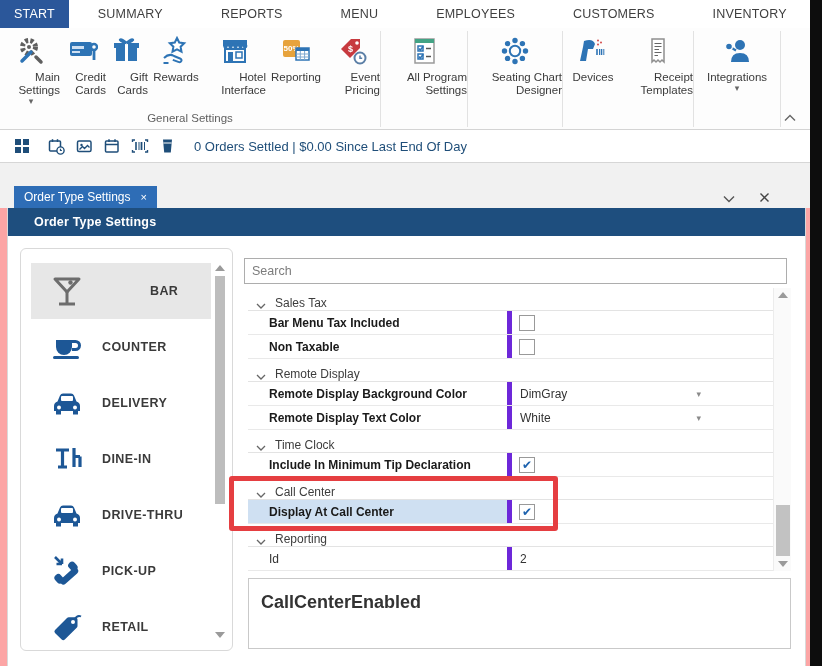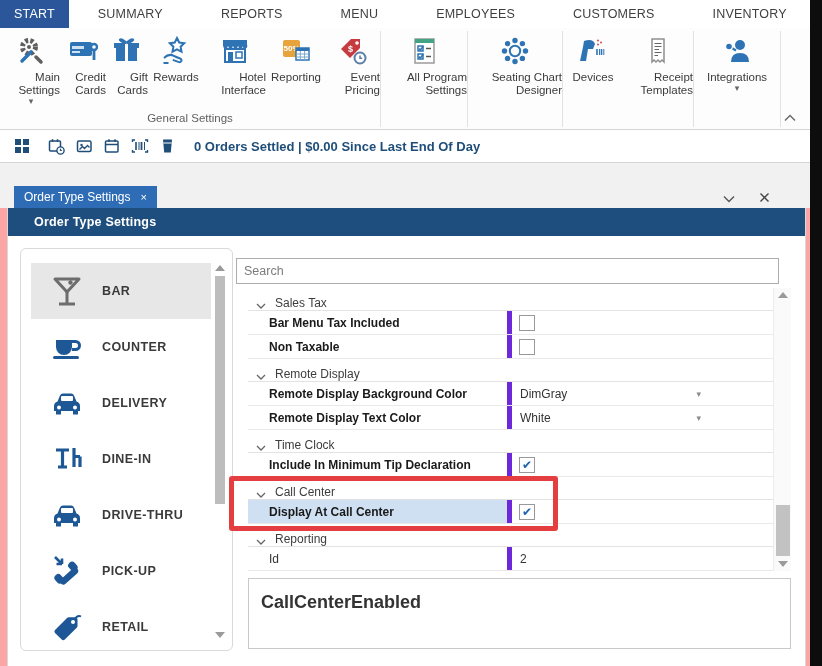--- a/index.html
+++ b/index.html
@@ -21,49 +21,49 @@
   .rb .rbl{font-size:11.5px;line-height:13px;color:#3b3b3b;text-align:right;margin-top:2px;}
   .rb .chev{font-size:9px;color:#666;line-height:8px;}
   .rsep{width:1px;background:#e2e2e2;height:96px;align-self:flex-start;margin-top:3px;}
   #group-label{position:absolute;left:0;top:84px;width:380px;text-align:center;font-size:11.5px;color:#5f5f5f;}
   #ribbon-collapse{position:absolute;right:14px;top:80px;cursor:default;}
 
   
   #statusbar{position:absolute;left:0;top:130px;width:810px;height:33px;background:#fff;border-bottom:1px solid #d6d6d6;display:flex;align-items:center;padding-left:14px;}
   #statusbar .sicon{margin-right:11px;display:flex;}
   #statusbar .sicon.first{margin-right:18px;}
-  #status-text{font-size:13px;font-weight:bold;color:#1f4e79;margin-left:8px;}
+  #status-text{font-size:13px;font-weight:normal;color:#1f4e79;margin-left:8px;}
 
   
   #tabgap{position:absolute;left:0;top:163px;width:810px;height:23px;background:#f1f1f1;}
   #tabstrip{position:absolute;left:0;top:186px;width:810px;height:22px;background:#f1f1f1;}
   #doc-tab{position:absolute;left:14px;top:0;height:22px;background:#2e6db6;color:#fff;display:flex;align-items:center;padding:0 10px;font-size:12px;}
   #doc-tab .tclose{margin-left:10px;font-size:11px;cursor:pointer;}
   .ts-btn{position:absolute;top:3px;color:#555;cursor:pointer;}
 
   
   #window{position:absolute;left:7px;top:208px;width:799px;height:458px;background:#fff;border-left:1px solid #d9d9d9;border-right:1px solid #d9d9d9;}
   #titlebar{height:28px;background:#1e4e7e;color:#fff;font-size:12.5px;font-weight:600;display:flex;align-items:center;padding-left:26px;letter-spacing:.2px;}
   #win-content{position:relative;height:430px;background:#fff;}
 
   
   #order-type-list{position:absolute;left:12px;top:12px;width:213px;height:403px;background:#fff;border:1px solid #d9d9d9;border-radius:6px;padding-top:14px;}
   .oitem{display:flex;align-items:center;height:56px;margin-left:10px;width:180px;cursor:pointer;}
-  .oitem.sel{background:#e7e7e7;}
+  .oitem.sel{background:#e7e7e7;gap:48px;}
   .oicon{width:44px;margin-left:14px;display:flex;justify-content:center;}
   .olabel{margin-left:13px;font-size:12.5px;font-weight:600;color:#3a3a3a;letter-spacing:.4px;}
   #list-scrollbar{position:absolute;left:193px;top:14px;bottom:10px;width:12px;}
   #list-thumb{position:absolute;left:1px;top:13px;width:10px;height:228px;background:#bdbdbd;}
   .tri-up{width:0;height:0;border-left:5px solid transparent;border-right:5px solid transparent;border-bottom:6px solid #9a9a9a;}
   .tri-down{width:0;height:0;border-left:5px solid transparent;border-right:5px solid transparent;border-top:6px solid #9a9a9a;}
   #list-up{position:absolute;left:1px;top:2px;}
   #list-down{position:absolute;left:1px;bottom:2px;}
 
   
-  #search-box{position:absolute;left:228px;top:22px;width:543px;height:26px;border:1px solid #adadad;background:#fff;}
+  #search-box{position:absolute;left:236px;top:22px;width:543px;height:26px;border:1px solid #adadad;background:#fff;}
   #search-box input{width:100%;height:100%;border:none;outline:none;padding:0 7px;font-size:12.5px;color:#333;}
   #search-box input::placeholder{color:#7c7c7c;}
 
   
   #prop-grid{position:absolute;left:240px;top:52px;width:543px;height:284px;}
   #grid-rows{position:absolute;left:0;top:0;width:525px;}
   .row-cat{height:23px;display:flex;align-items:flex-end;border-bottom:1px solid #e3e3e3;background:#fff;}
   .row-cat svg{margin-left:8px;}
   .cat-label{margin-left:9px;font-size:12px;color:#3d3d3d;}
   .row-prop{height:24px;display:flex;border-bottom:1px solid #e9e9e9;background:#fff;}

